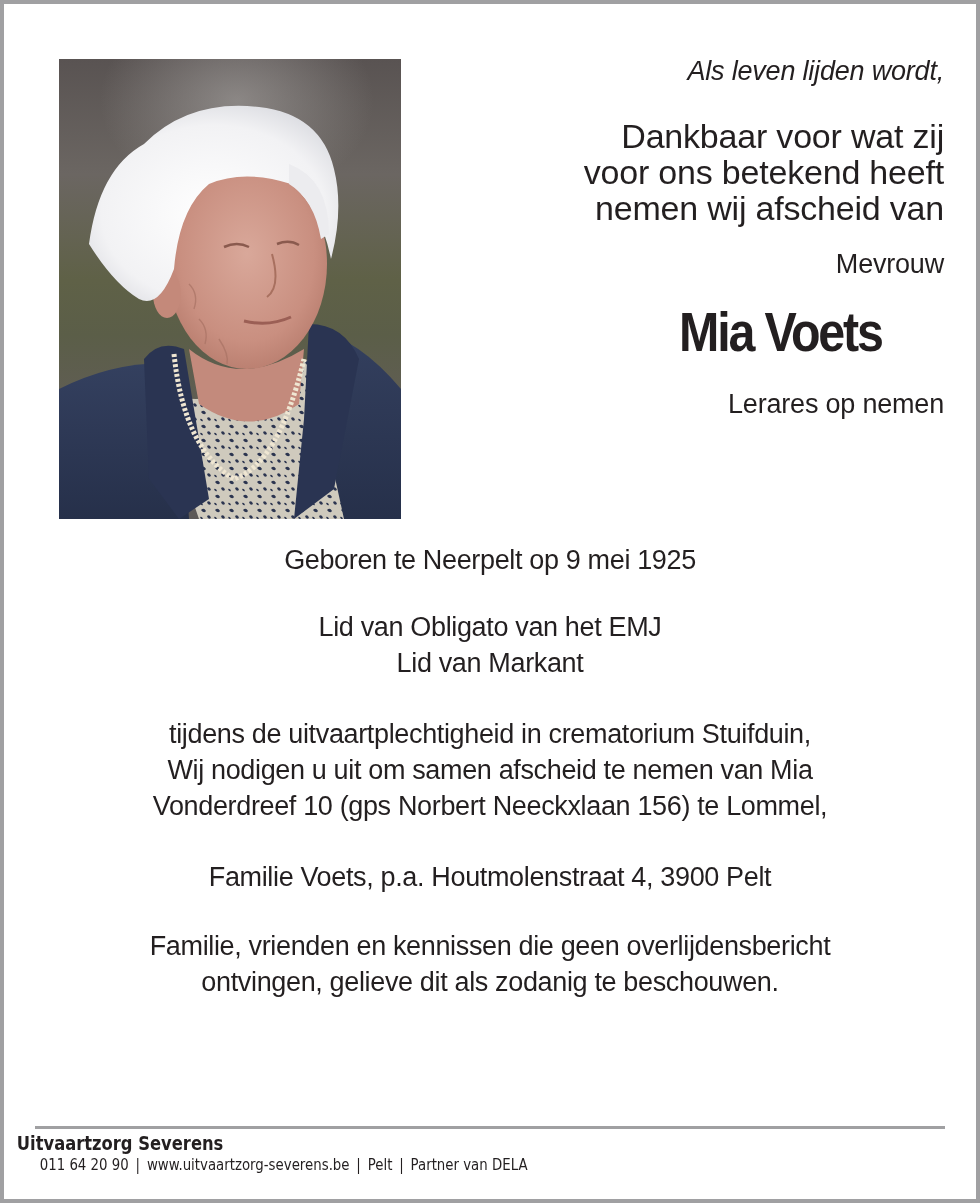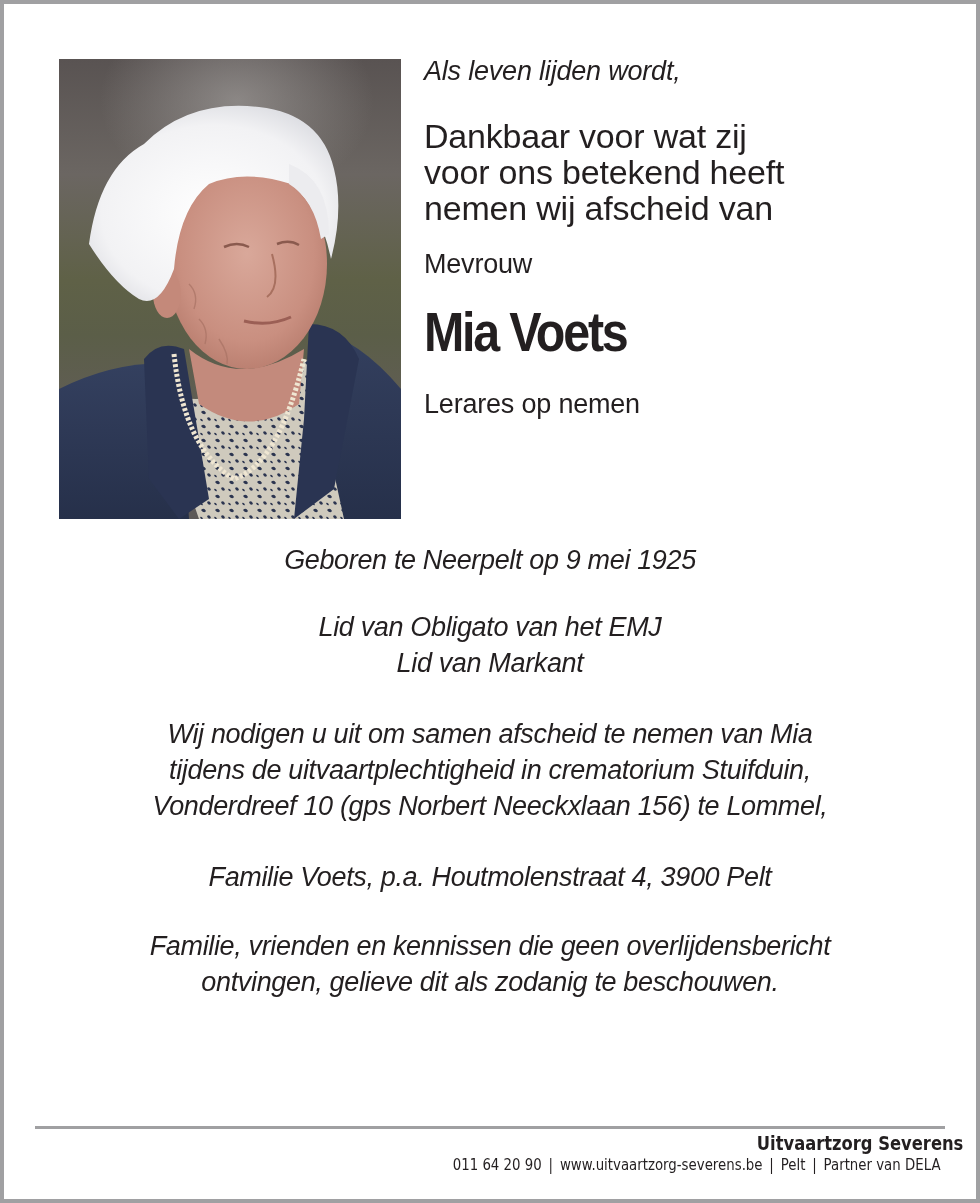--- a/index.html
+++ b/index.html
@@ -41,20 +41,21 @@
     .photo svg { position: absolute; left: 0; top: 0; width: 342px; height: 460px; }
 
     
     .right-col {
       position: absolute;
       left: 424px;
       top: 54px;
       width: 520px;
       font-family: "Liberation Sans", sans-serif;
       color: #231f20;
+      text-align: right;
     }
     .motto {
       font-style: italic;
       font-size: 27px;
       line-height: 35px;
       letter-spacing: -0.2px;
     }
     .motto div { white-space: nowrap; }
     .intro {
       margin-top: 29px;
@@ -92,21 +93,21 @@
       position: absolute;
       left: 30px;
       top: 542px;
       width: 920px;
       text-align: center;
       font-size: 27px;
       line-height: 36px;
       letter-spacing: -0.35px;
       color: #231f20;
     }
-    .center-body .line { white-space: nowrap; font-style: italic; }
+    .center-body .line { white-space: nowrap; }
     .block { margin-bottom: 31px; }
     .block.b2 { margin-bottom: 35px; }
     .block.b3 { margin-bottom: 35px; }
     .block.b4 { margin-bottom: 33px; }
 
     
     .footer-rule {
       position: absolute;
       left: 35px;
       top: 1126px;
@@ -131,21 +132,21 @@
       display: inline-block;
     }
     .footer-contact {
       font-family: "DejaVu Sans", sans-serif;
       font-size: 15.5px;
       line-height: 22px;
       white-space: nowrap;
       transform: scaleX(0.86);
       display: inline-block;
     }
-    .footer .row { width: 980px; text-align: right; }
+    .footer .row { width: 980px; text-align: left; }
     .sep { padding: 0 3px; }
   </style>
 </head>
 <body>
 
 <div class="frame"></div>
 
 <div class="page">
 
   <div class="photo" title="Portrait of an elderly woman with white hair, wearing a navy jacket, patterned blouse and a pearl necklace">
@@ -217,22 +218,22 @@
 
   <div class="center-body">
     <div class="block b1">
       <div class="line">Geboren te Neerpelt op 9 mei 1925</div>
     </div>
     <div class="block b2">
       <div class="line">Lid van Obligato van het EMJ</div>
       <div class="line">Lid van Markant</div>
     </div>
     <div class="block b3">
+      <div class="line">tijdens de uitvaartplechtigheid in crematorium Stuifduin,</div>
       <div class="line">Wij nodigen u uit om samen afscheid te nemen van Mia</div>
-      <div class="line">tijdens de uitvaartplechtigheid in crematorium Stuifduin,</div>
       <div class="line">Vonderdreef 10 (gps Norbert Neeckxlaan 156) te Lommel,</div>
     </div>
     <div class="block b4">
       <div class="line">Familie Voets, p.a. Houtmolenstraat 4, 3900 Pelt</div>
     </div>
     <div class="block b5">
       <div class="line">Familie, vrienden en kennissen die geen overlijdensbericht</div>
       <div class="line">ontvingen, gelieve dit als zodanig te beschouwen.</div>
     </div>
   </div>

